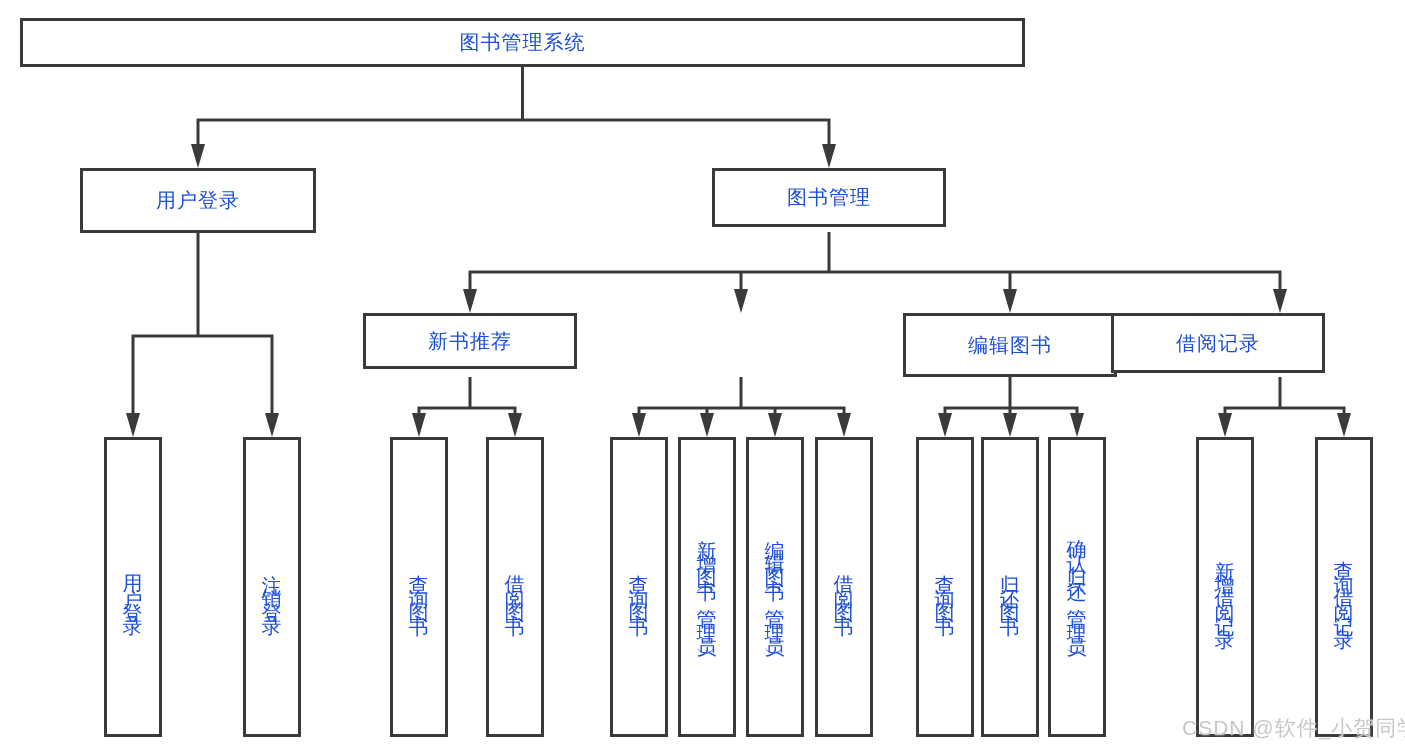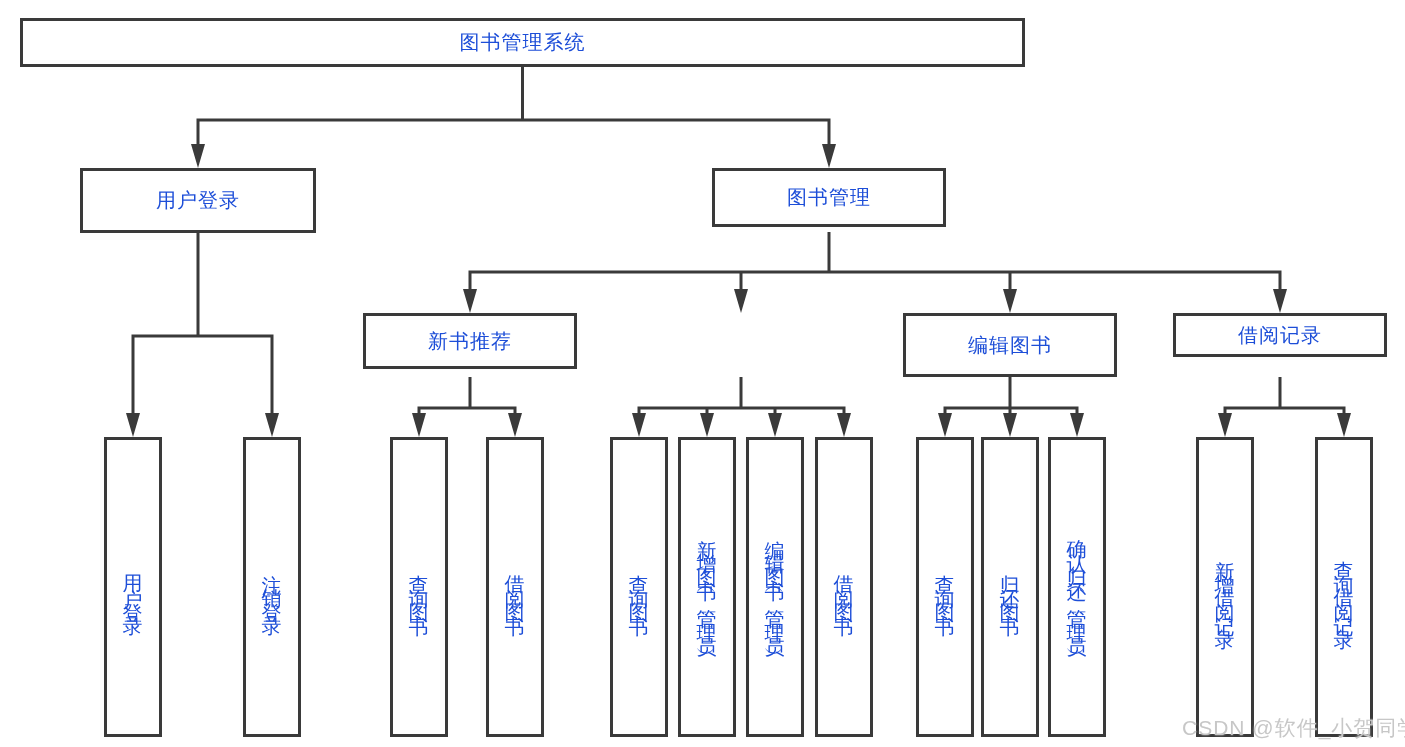--- a/index.html
+++ b/index.html
@@ -107,21 +107,21 @@
   <div class="node" style="left:712px;top:168px;width:234px;height:59px">
     <span class="lbl">图书管理</span>
   </div>
 
   <div class="node" style="left:363px;top:313px;width:214px;height:56px">
     <span class="lbl">新书推荐</span>
   </div>
   <div class="node" style="left:903px;top:313px;width:214px;height:64px">
     <span class="lbl">编辑图书</span>
   </div>
-  <div class="node" style="left:1173px;top:313px;width:214px;height:44px">
+  <div class="node" style="left:1111px;top:313px;width:214px;height:60px">
     <span class="lbl">借阅记录</span>
   </div>
 
   <div class="node v" style="left:104px;top:437px;width:58px;height:300px">
     <span class="lbl">用户登录</span>
   </div>
   <div class="node v" style="left:243px;top:437px;width:58px;height:300px">
     <span class="lbl">注销登录</span>
   </div>
 

